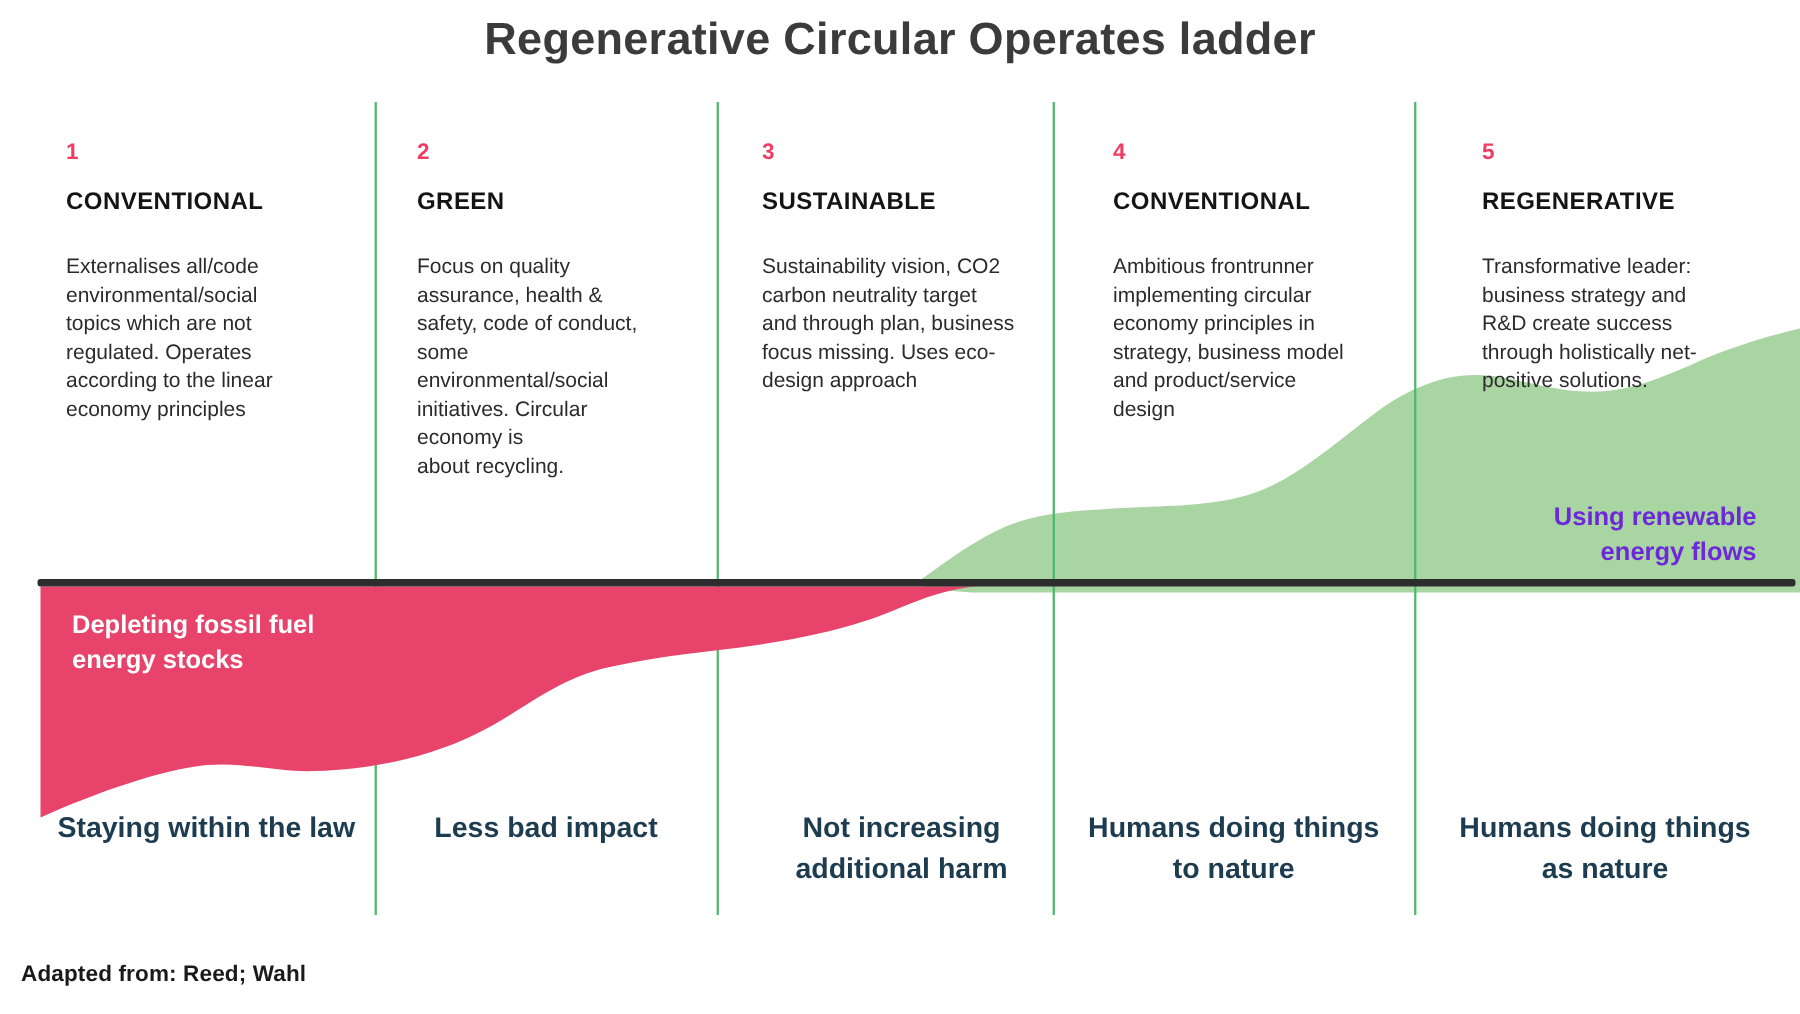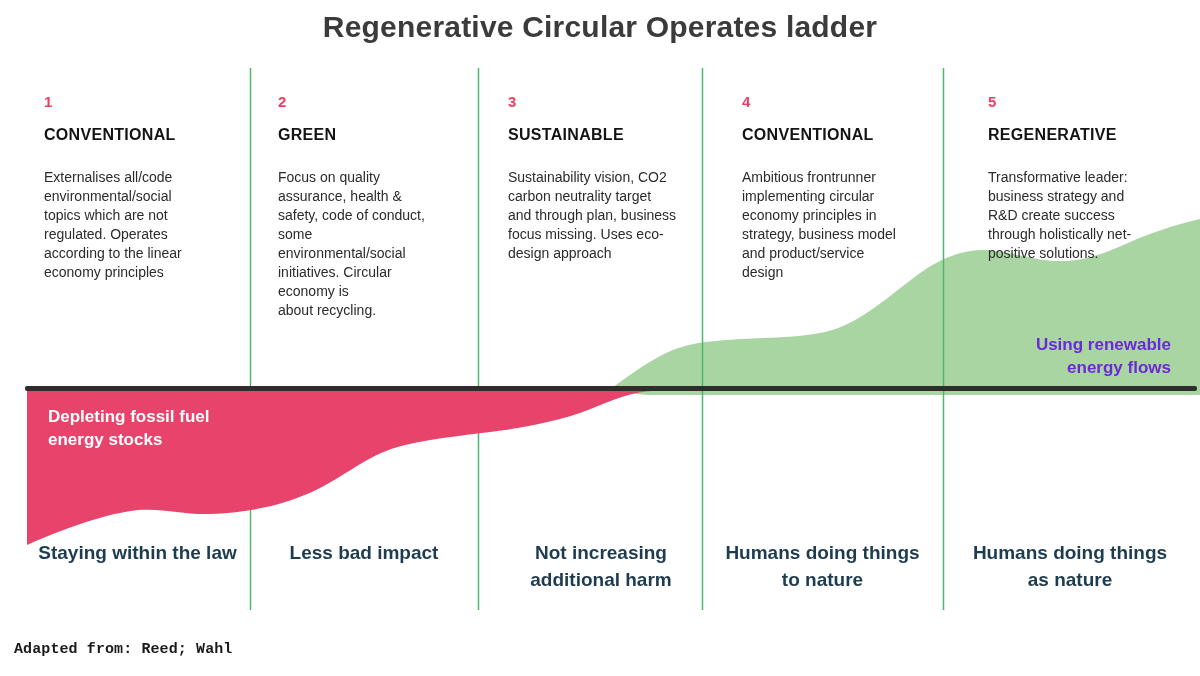--- a/index.html
+++ b/index.html
@@ -29,21 +29,21 @@
   .depleting{left:48px;top:406px;color:#ffffff;}
   .renewable{right:29px;top:322px;color:#6d28d9;text-align:right;margin-top:12px;}
 
   .bottom-label{
     top:540px;text-align:center;font-size:19px;font-weight:700;color:#1d3c50;
     line-height:1.4;white-space:pre-line;
   }
   .bl1{left:25px;width:225px;} .bl2{left:250px;width:228px;} .bl3{left:478px;width:224px;padding-left:11px;}
   .bl4{left:702px;width:241px;} .bl5{left:943px;width:254px;}
 
-  .footer{left:14px;top:641px;font-size:15px;font-weight:700;color:#1a1a1a;letter-spacing:.1px;font-family:Liberation Mono, monospace;}
+  .footer{left:14px;top:641px;font-size:15px;font-weight:700;color:#1a1a1a;letter-spacing:.1px;}
 </style>
 </head>
 <body>
 
 <svg class="shapes" viewBox="0 0 1200 676" aria-hidden="true">
 
   <path d="M 610 389
            C 628 377, 642 365, 664 354
            C 688 342, 712 341, 742 339
            C 775 337, 805 338, 832 330

